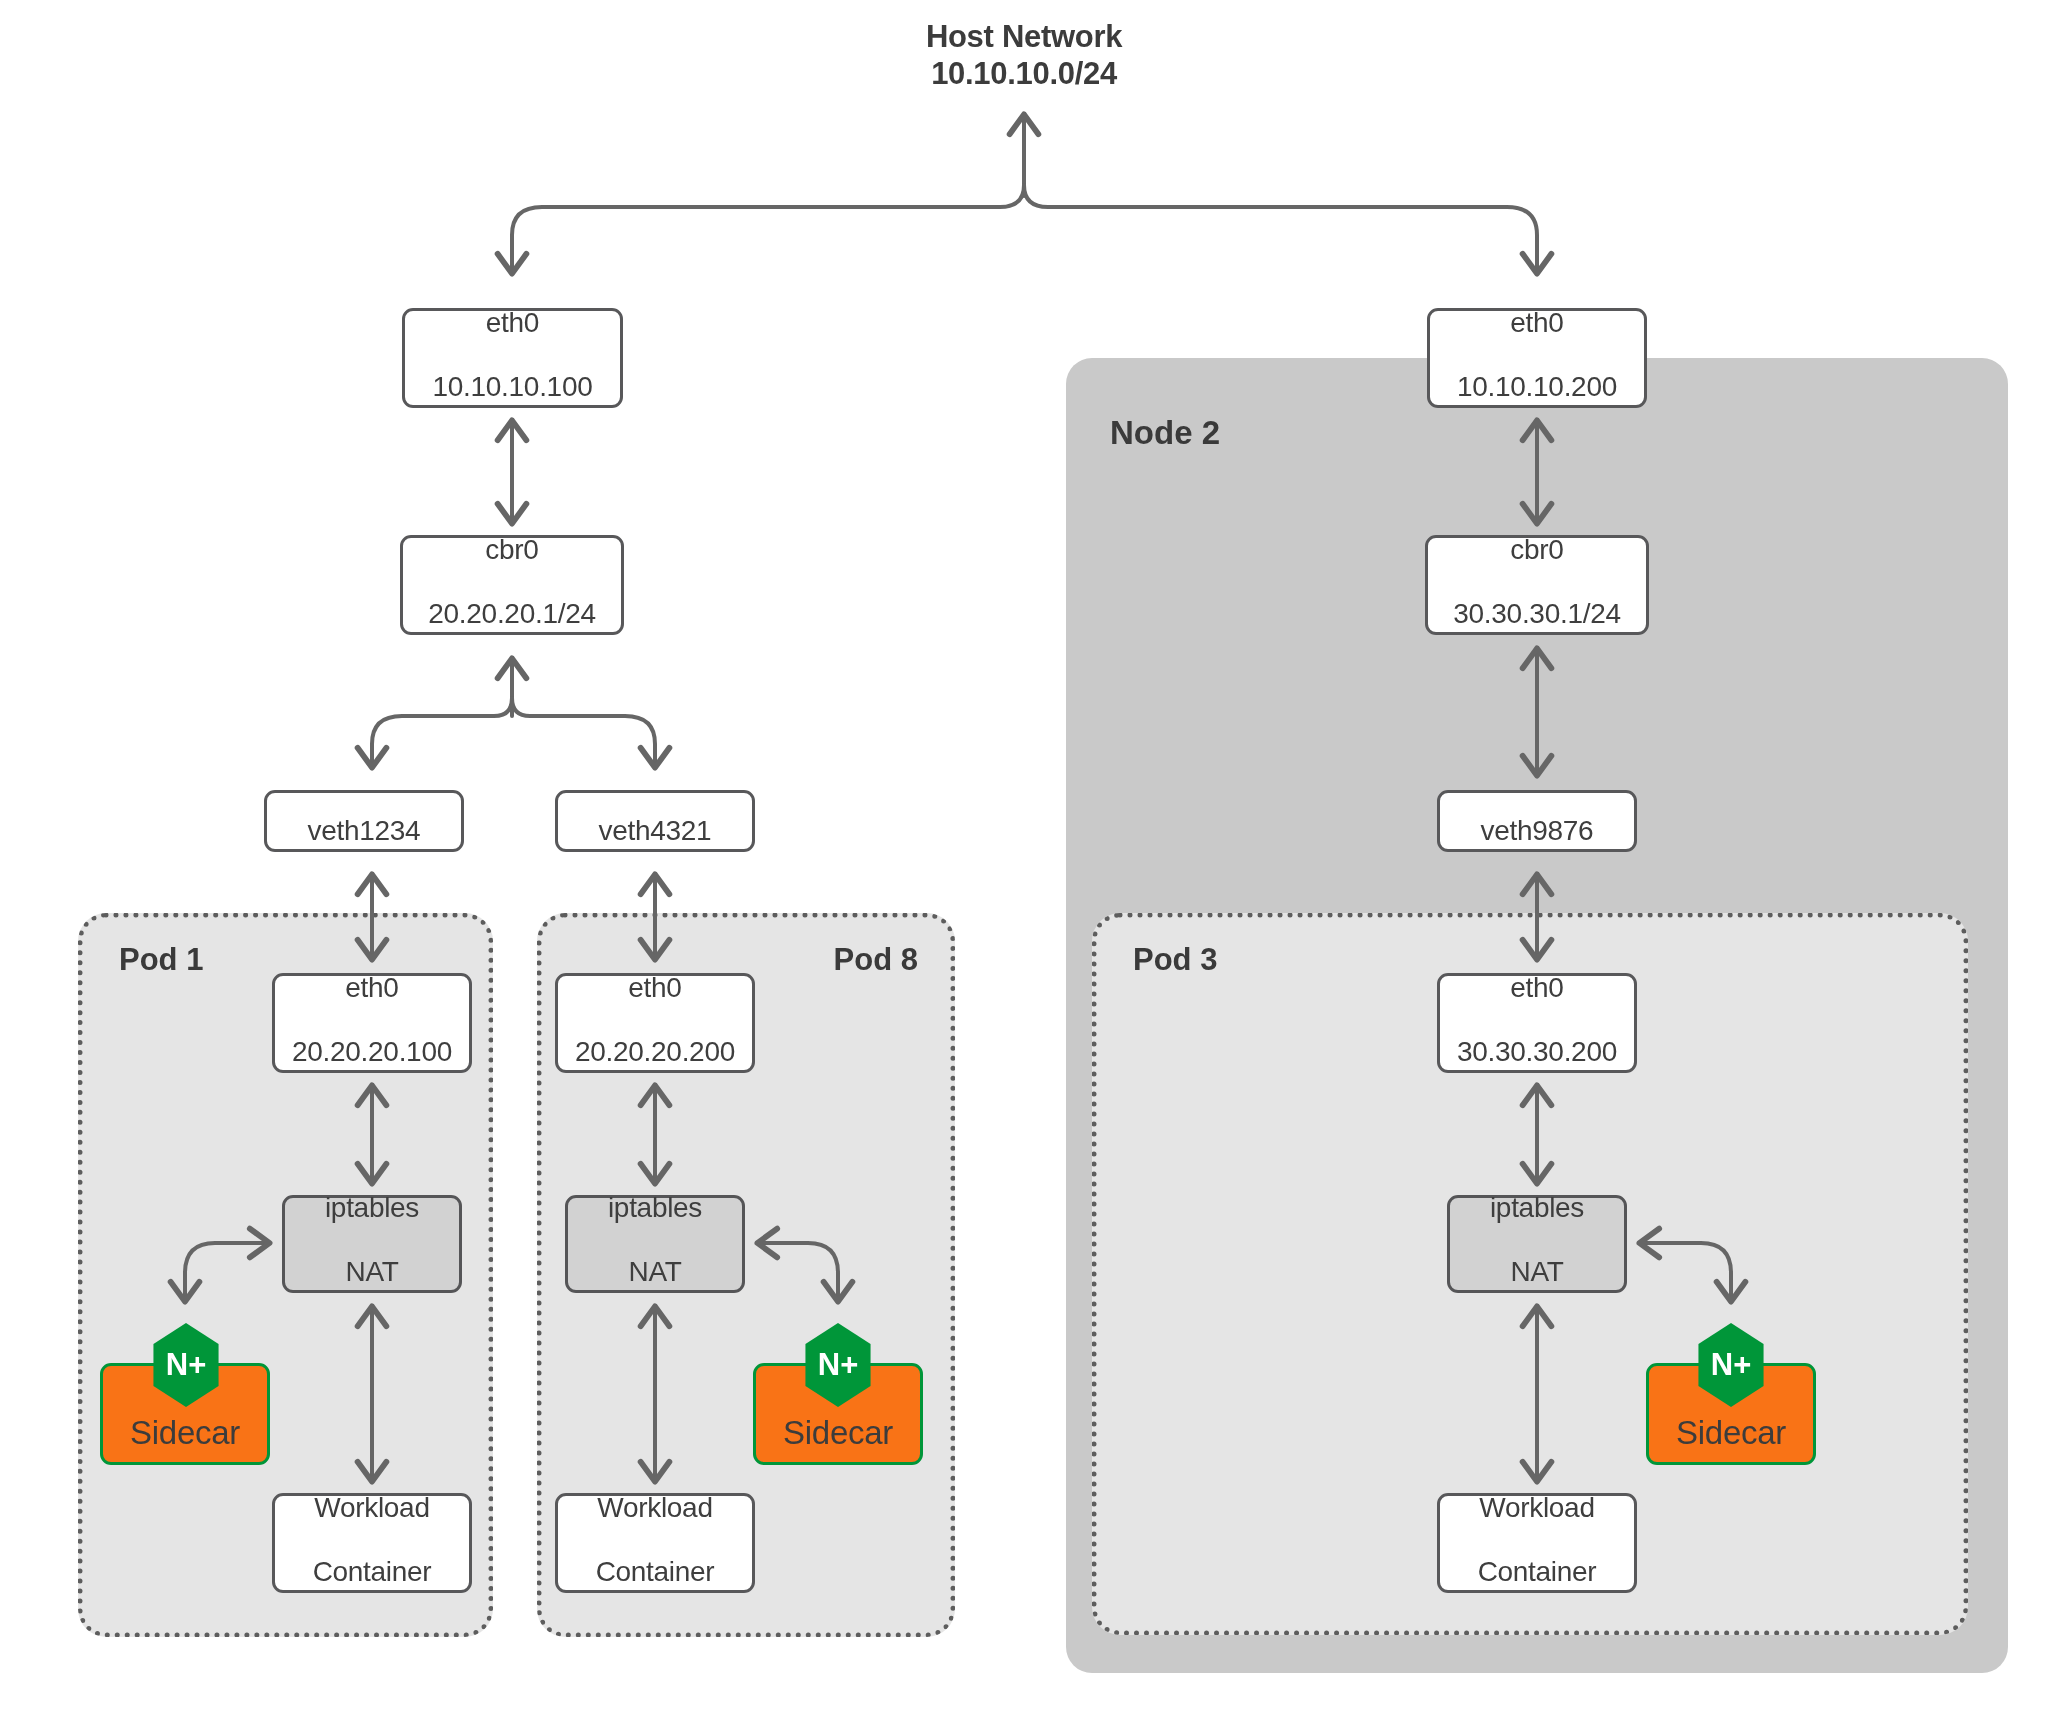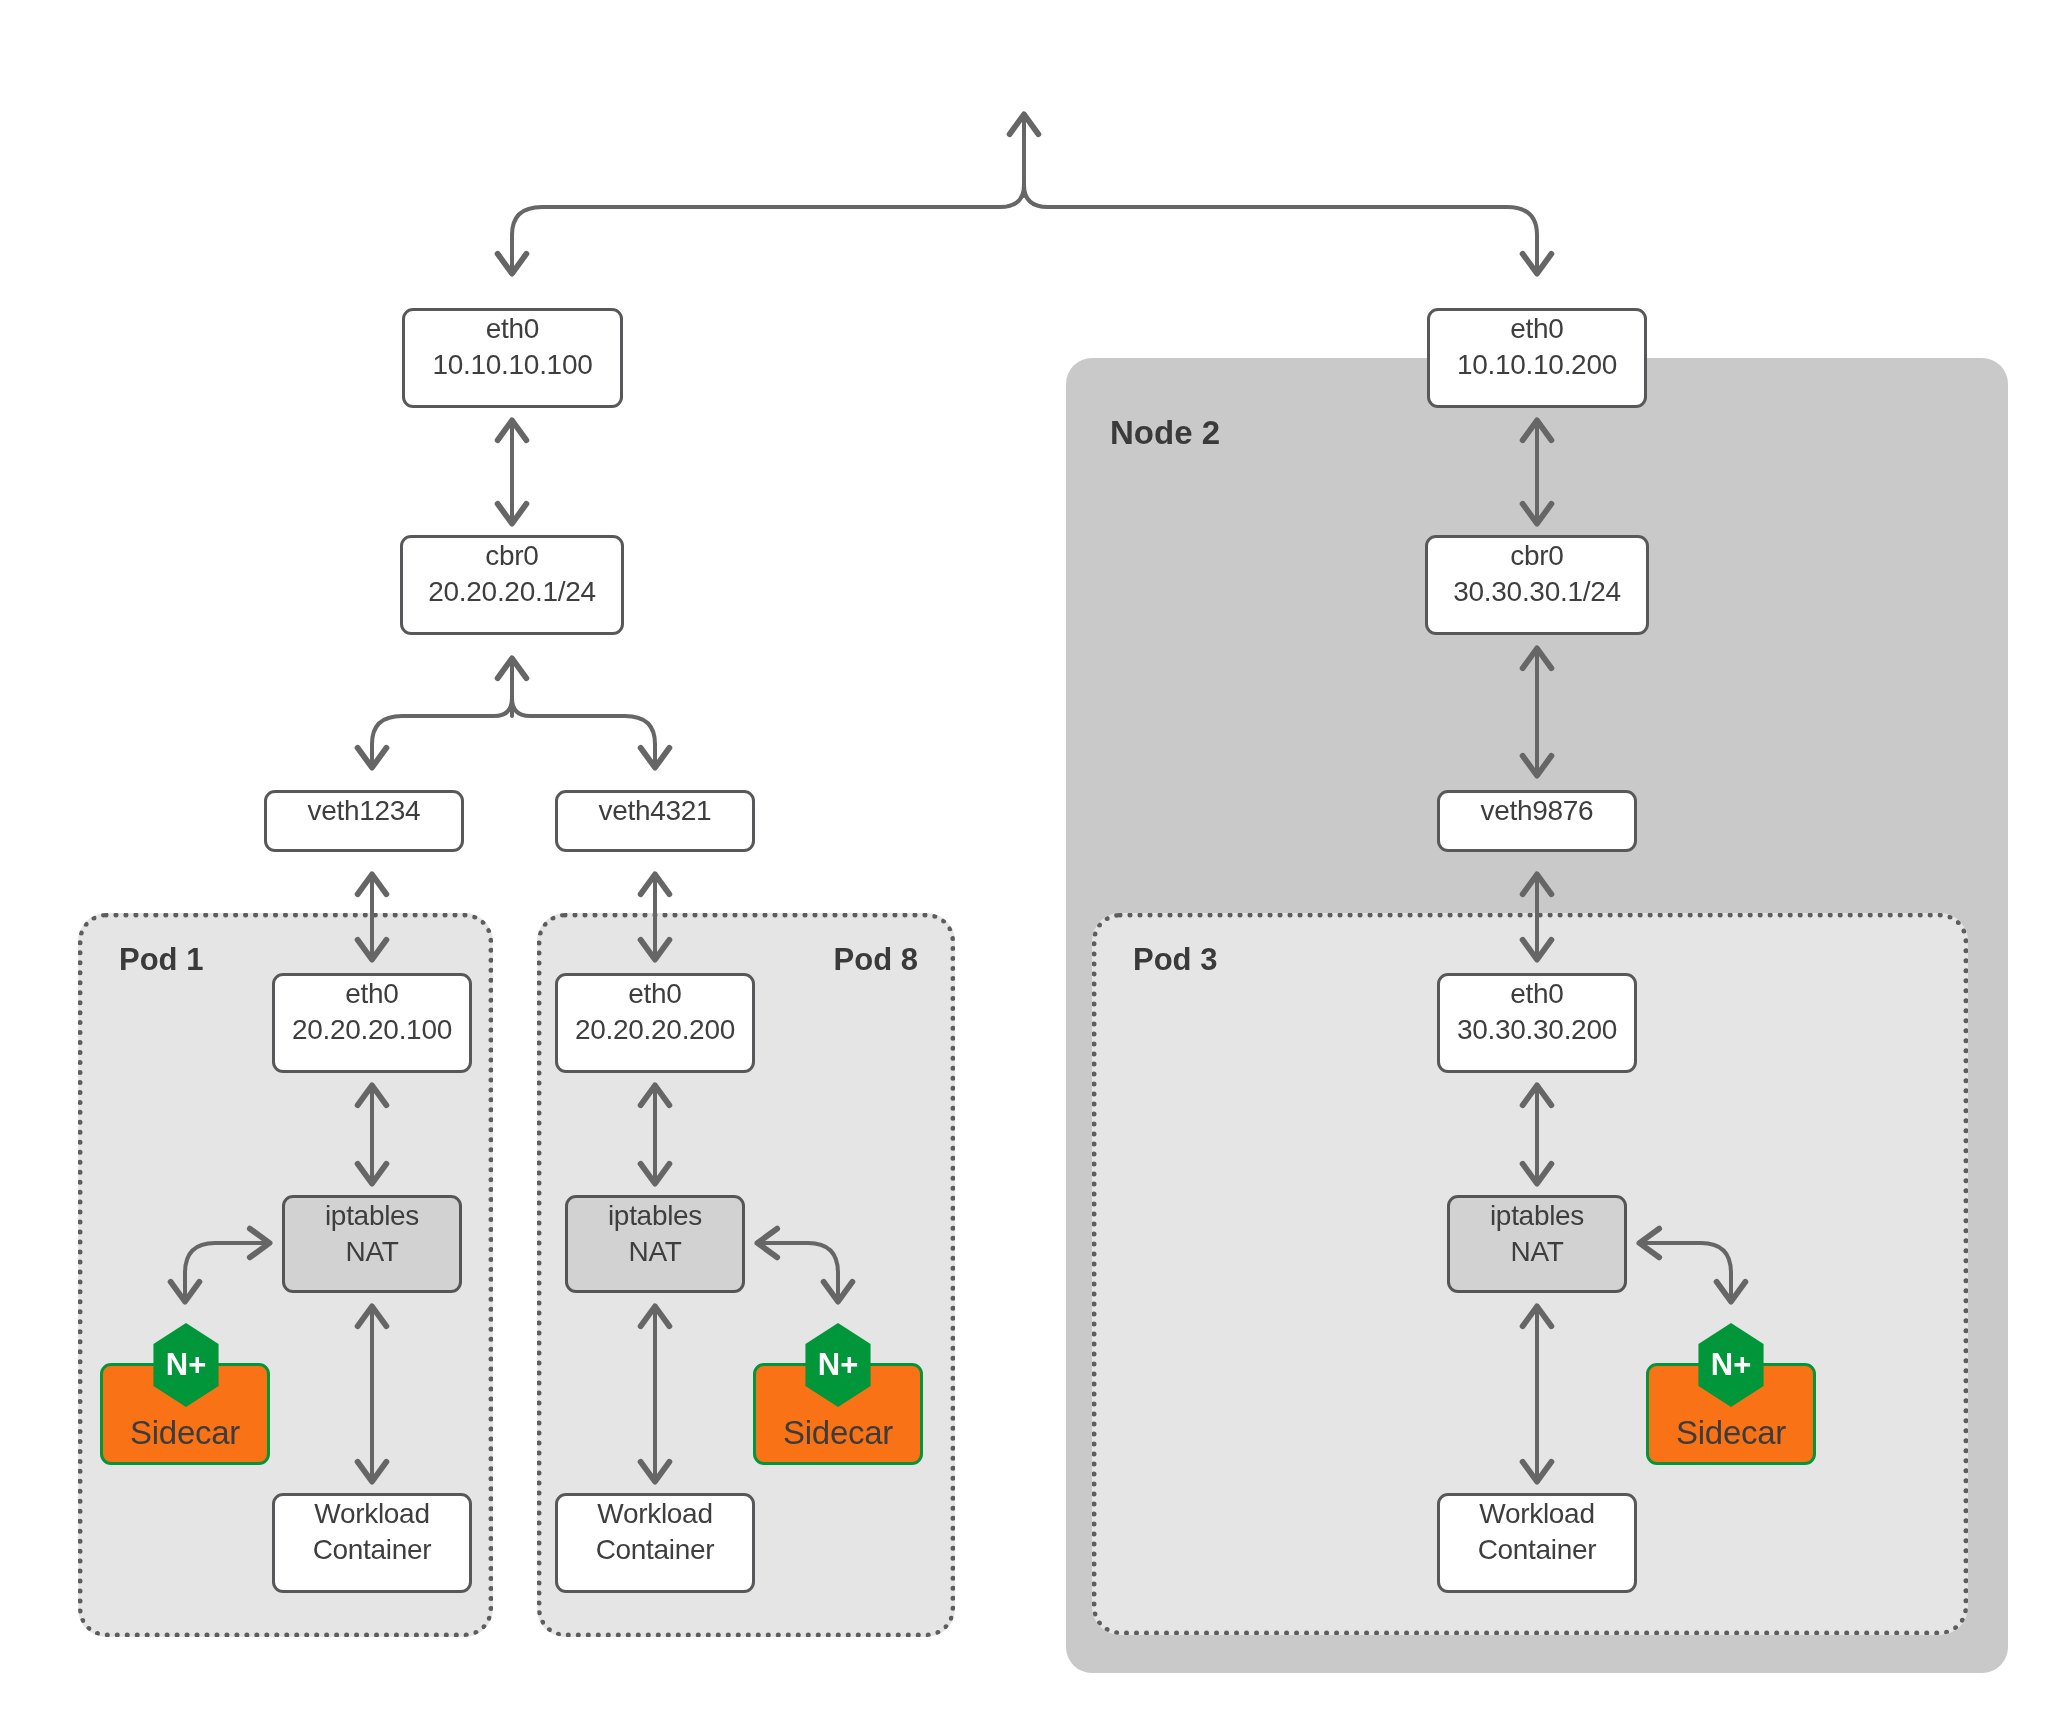--- a/index.html
+++ b/index.html
@@ -15,37 +15,41 @@
   .node2{left:1066px;top:358px;width:942px;height:1315px;}
   .node-label{position:absolute;left:44px;top:56px;font-weight:bold;font-size:33px;color:#3a3a3a;}
   
   .pod{background:#e5e5e5;border:5px dotted #5d5d5d;border-radius:28px;box-sizing:border-box;}
   .pod1{left:78px;top:913px;width:415px;height:724px;}
   .pod2{left:537px;top:913px;width:418px;height:724px;}
   .pod3{left:1092px;top:913px;width:876px;height:722px;}
   .pod-label{position:absolute;top:24px;font-weight:bold;font-size:31px;color:#3a3a3a;}
   .pl-left{left:36px;} .pl-right{right:32px;}
   
-  .box{display:flex;flex-direction:column;align-items:center;justify-content:flex-start;
+  .box{display:flex;flex-direction:column;align-items:center;justify-content:flex-end;
        background:#ffffff;border:3px solid #58585a;border-radius:11px;box-sizing:border-box;
-       font-size:28px;line-height:36px;letter-spacing:-0.3px;text-align:center;color:#3e3e3e;}
+       font-size:28px;line-height:36px;letter-spacing:-0.3px;text-align:center;color:#3e3e3e;gap:28px;}
   .nat{background:#d2d2d2;border-color:#555557;}
   .sidecar{background:#f97316;border:3px solid #009639;border-radius:11px;box-sizing:border-box;
            display:flex;align-items:flex-end;justify-content:center;padding-bottom:10px;
            font-size:33px;color:#3c3c3c;letter-spacing:-0.3px;}
   .hex{display:flex;align-items:center;justify-content:center;background:#009639;
        clip-path:polygon(50% 0%,94% 25%,94% 75%,50% 100%,6% 75%,6% 25%);
        color:#ffffff;font-weight:bold;font-size:31px;letter-spacing:0;}
   svg.arrows{position:absolute;left:0;top:0;pointer-events:none;}
 </style>
 </head>
 <body>
 
 <div id="canvas">
 
+  <div class="abs title">
+    <div>Host Network</div>
+    <div>10.10.10.0/24</div>
+  </div>
 
   <div class="abs node node2">
     <span class="node-label">Node 2</span>
   </div>
 
   <div class="abs pod pod1">
     <span class="pod-label pl-left">Pod 1</span>
   </div>
   <div class="abs pod pod2">
     <span class="pod-label pl-right">Pod 8</span>

